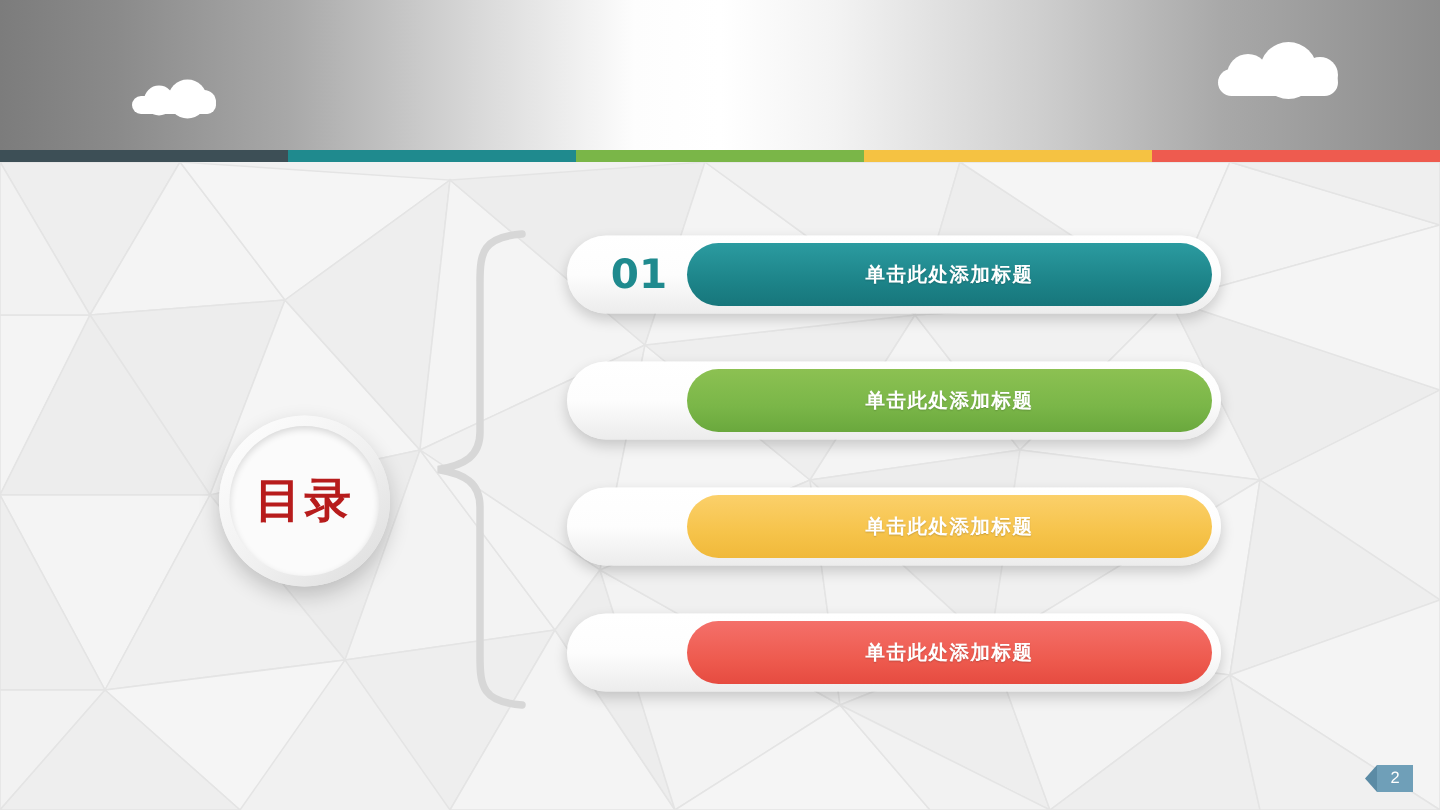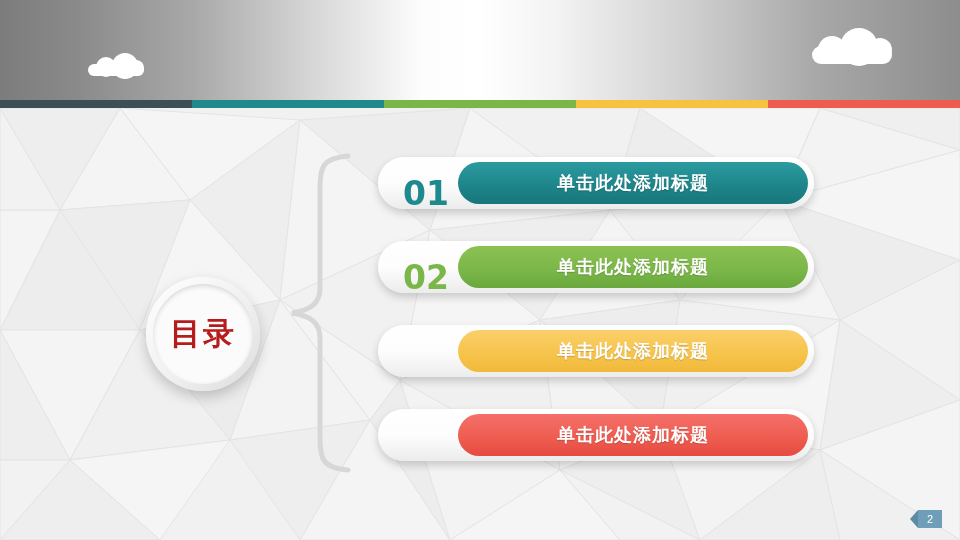--- a/index.html
+++ b/index.html
@@ -123,42 +123,42 @@
     width: 436px;
     height: 52px;
     margin-bottom: 32px;
     border-radius: 26px;
     background: linear-gradient(180deg, #ffffff 0%, #fdfdfd 50%, #ececec 100%);
     box-shadow: 0 4px 9px rgba(0,0,0,0.18);
   }
   .item-num {
     position: absolute;
     left: 16px;
-    top: 10px;
+    top: 0;
     height: 52px;
     width: 64px;
     display: flex;
     align-items: center;
     justify-content: center;
-    font-size: 33px;
+    font-size: 27px;
     font-weight: bold;
     font-family: "DejaVu Sans", "Liberation Sans", sans-serif;
   }
   .item-bar {
     position: absolute;
     left: 80px;
     top: 5px;
     width: 350px;
     height: 42px;
     border-radius: 21px;
     display: flex;
     align-items: center;
     justify-content: center;
     color: #ffffff;
-    font-size: 18px;
+    font-size: 13px;
     font-weight: bold;
     letter-spacing: 1px;
     font-family: "DejaVu Sans", "Liberation Sans", sans-serif;
     text-shadow: 0 1px 1px rgba(0,0,0,0.18);
   }
   .bar-teal  { background: linear-gradient(180deg, #2b9ba0 0%, #1d8489 60%, #17767b 100%); }
   .bar-green { background: linear-gradient(180deg, #8cc152 0%, #7ab648 60%, #6aa83d 100%); }
   .bar-amber { background: linear-gradient(180deg, #fbd06a 0%, #f6c34a 60%, #f0b93a 100%); }
   .bar-red   { background: linear-gradient(180deg, #f4706a 0%, #ee5b4f 60%, #e64b40 100%); }
 
@@ -290,21 +290,20 @@
   </svg>
 
   <div class="items">
 
     <div class="item">
       <div class="item-num num-teal">01</div>
       <div class="item-bar bar-teal">单击此处添加标题</div>
     </div>
 
     <div class="item">
-      <div class="item-num num-green">02</div>
       <div class="item-bar bar-green">单击此处添加标题</div>
     </div>
 
     <div class="item">
       <div class="item-bar bar-amber">单击此处添加标题</div>
     </div>
 
     <div class="item">
       <div class="item-bar bar-red">单击此处添加标题</div>
     </div>

